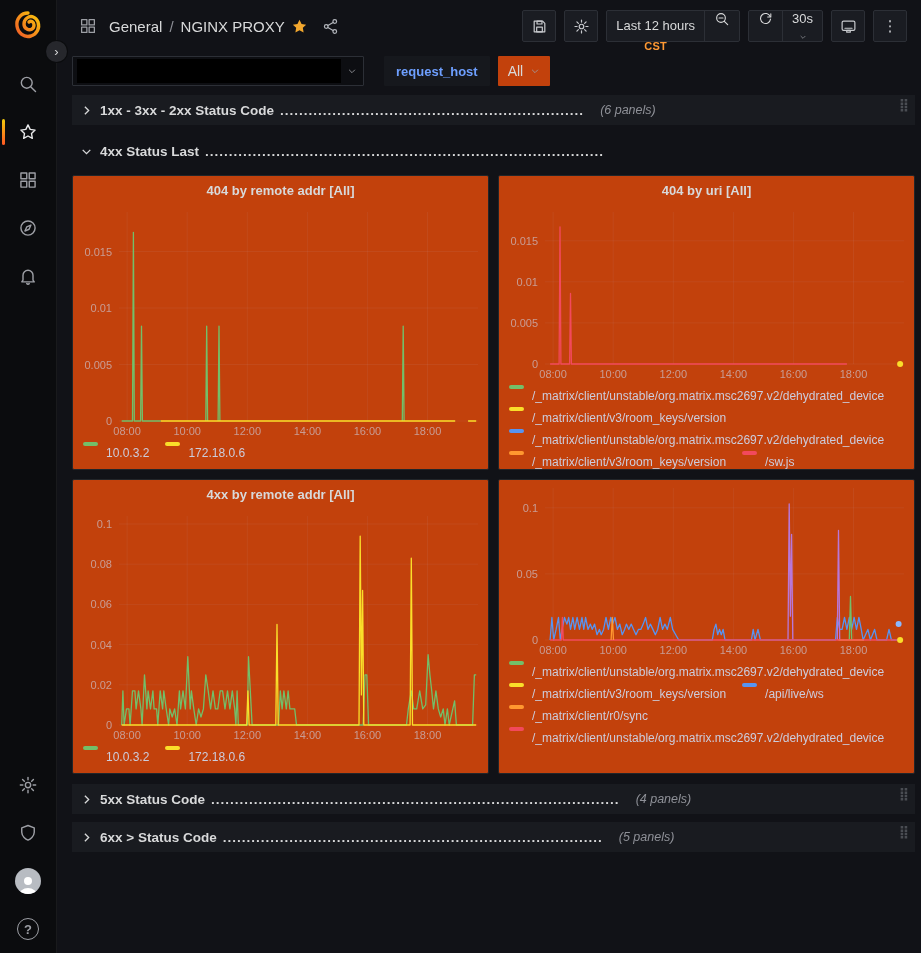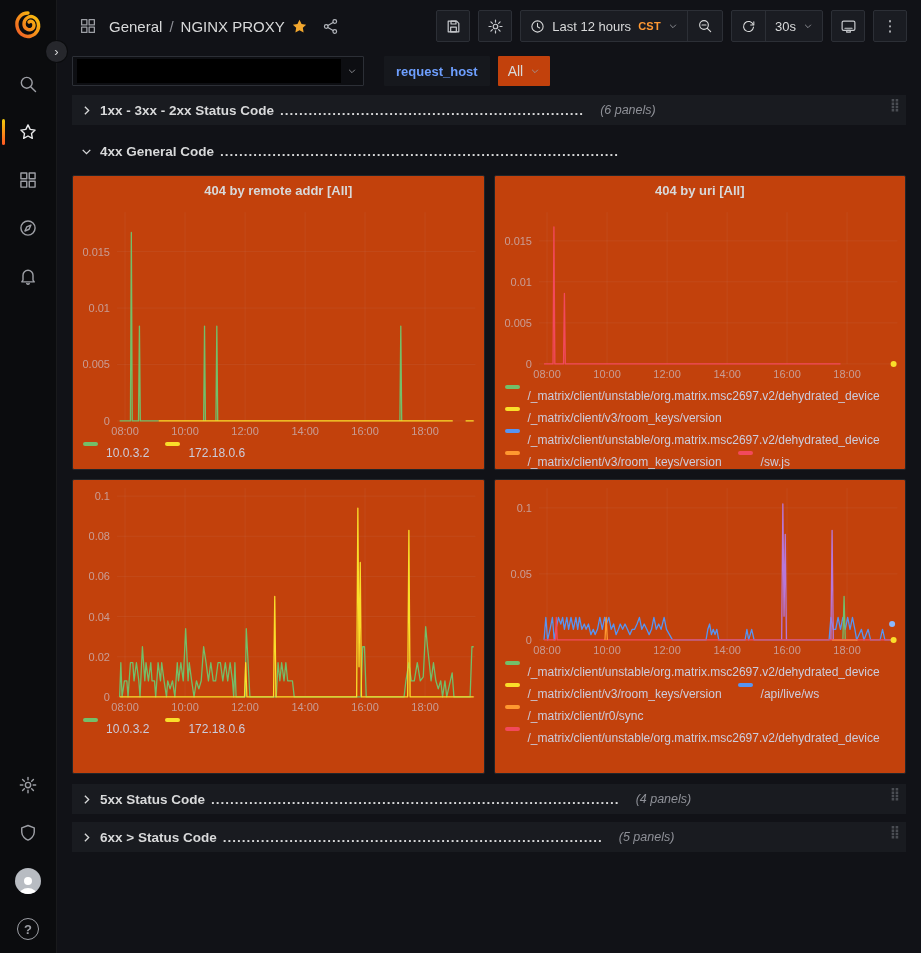--- a/index.html
+++ b/index.html
@@ -27,38 +27,38 @@
   .navbar{height:52px;display:flex;align-items:center;padding:0 14px 0 22px;}
   .crumb-grid{color:#9d9fa5;margin-right:12px}
   .breadcrumb{font-size:15px;display:flex;align-items:center;gap:7px;white-space:nowrap;}
   .breadcrumb .sep{color:#8e9097}
   .bc-star{margin-left:6px}
   .bc-share{margin-left:14px;color:#b4b7bd}
   .nav-right{margin-left:auto;display:flex;align-items:center;gap:8px;}
   .nbtn{height:32px;min-width:34px;padding:0 7px;background:#1a1c22;border:1px solid #2c2f36;border-radius:2px;
     color:#c7c9cd;display:flex;align-items:center;justify-content:center;gap:6px;font-size:13px;cursor:pointer;}
   .ngroup{display:flex;align-items:center;height:32px;background:#1a1c22;border:1px solid #2c2f36;border-radius:2px;}
-  .ngroup .seg{height:100%;display:flex;align-items:center;gap:7px;padding:0 9px;font-size:13px;color:#d8d9da;cursor:pointer;}
+  .ngroup .seg{height:100%;display:flex;align-items:center;gap:7px;padding:0 9px;font-size:13px;color:#d8d9da;cursor:pointer;flex-direction:column;}
   .ngroup .seg+.seg{border-left:1px solid #2c2f36;}
   .tz{color:#ff9933;font-weight:bold;font-size:11px;letter-spacing:.3px}
   .chev{width:10px;height:10px;stroke:#9d9fa5;fill:none;stroke-width:2}
   .kebab{font-size:15px;color:#c7c9cd;letter-spacing:0}
 
   
   .varrow{height:38px;display:flex;align-items:center;gap:8px;padding:0 15px;}
   .varlabel{height:30px;display:flex;align-items:center;padding:0 12px;background:#16181d;
     color:#6e9fff;font-size:13px;font-weight:bold;border-radius:1px;cursor:pointer;}
   .varselect{height:30px;width:292px;background:#0d0e12;border:1px solid #2c2f36;border-radius:1px;
     display:flex;align-items:center;padding:0 6px 0 4px;cursor:pointer;}
   .redacted{flex:1;height:24px;background:#000;}
   .varselect-sm{height:30px;background:#c2410c;border-radius:1px;display:flex;align-items:center;gap:7px;
     padding:0 10px;font-size:14px;color:#d8d9da;cursor:pointer;}
 
   
-  .content{padding:5px 15px 0 15px;}
+  .content{padding:5px 6px 0 15px;}
   .rowhdr{height:30px;display:flex;align-items:center;padding:0 8px;margin-bottom:11px;
     font-size:13.5px;font-weight:bold;color:#d8d9da;cursor:pointer;position:relative;}
   .rowhdr.collapsed{background:#191b20;}
   .rowhdr .rchev{margin-right:7px;display:flex;color:#d8d9da}
   .rowhdr .leader{margin-left:6px;letter-spacing:1px;overflow:hidden;white-space:nowrap;}
   .rowhdr .pcount{margin-left:16px;font-weight:normal;font-style:italic;color:#8e9097;font-size:12.5px;white-space:nowrap;}
   .rowhdr .drag{position:absolute;right:6px;top:4px;color:#4a4d53;font-size:13px;line-height:11px;cursor:grab;font-family:"DejaVu Sans",sans-serif;}
   .rowhdr.expanded{margin-bottom:9px;}
 
   .panels-grid{display:grid;grid-template-columns:1fr 1fr;gap:9px;margin-bottom:10px;}
@@ -276,21 +276,21 @@
       <span class="pcount">(6 panels)</span>
       <span class="drag">⣿</span>
     </div>
 
     <div class="rowhdr expanded">
       <span class="rchev">
           <svg width="13" height="13" viewBox="0 0 24 24" fill="none" stroke="currentColor" stroke-width="2.4">
             <polyline points="5 9 12 16 19 9"></polyline>
           </svg>
         </span>
-      <span>4xx General Code</span>
+      <span>4xx Status Last</span>
       <span class="leader">....................................................................................</span>
     </div>
 
     <div class="panels-grid">
   <div class="panel">
     <div class="panel-title">404 by remote addr [All]</div>
     <div class="chart">
             <svg viewBox="0 0 411 235">
               <line x1="52.1" y1="8" x2="52.1" y2="217" stroke="rgba(204,204,220,0.07)"></line>
               <text x="52.1" y="231" text-anchor="middle" font-size="11" fill="rgba(204,204,220,0.65)">08:00</text>
@@ -374,20 +374,21 @@
               <span>/_matrix/client/v3/room_keys/version</span>
             </span>
             <span class="li">
               <i class="sw" style="background: rgb(242, 73, 92);"></i>
               <span>/sw.js</span>
             </span>
           </div>
   </div>
 
   <div class="panel">
+    <div class="panel-title">4xx by remote addr [All]</div>
     <div class="chart">
             <svg viewBox="0 0 411 235">
               <line x1="52.1" y1="8" x2="52.1" y2="217" stroke="rgba(204,204,220,0.07)"></line>
               <text x="52.1" y="231" text-anchor="middle" font-size="11" fill="rgba(204,204,220,0.65)">08:00</text>
               <line x1="112.2" y1="8" x2="112.2" y2="217" stroke="rgba(204,204,220,0.07)"></line>
               <text x="112.2" y="231" text-anchor="middle" font-size="11" fill="rgba(204,204,220,0.65)">10:00</text>
               <line x1="172.3" y1="8" x2="172.3" y2="217" stroke="rgba(204,204,220,0.07)"></line>
               <text x="172.3" y="231" text-anchor="middle" font-size="11" fill="rgba(204,204,220,0.65)">12:00</text>
               <line x1="232.4" y1="8" x2="232.4" y2="217" stroke="rgba(204,204,220,0.07)"></line>
               <text x="232.4" y="231" text-anchor="middle" font-size="11" fill="rgba(204,204,220,0.65)">14:00</text>

